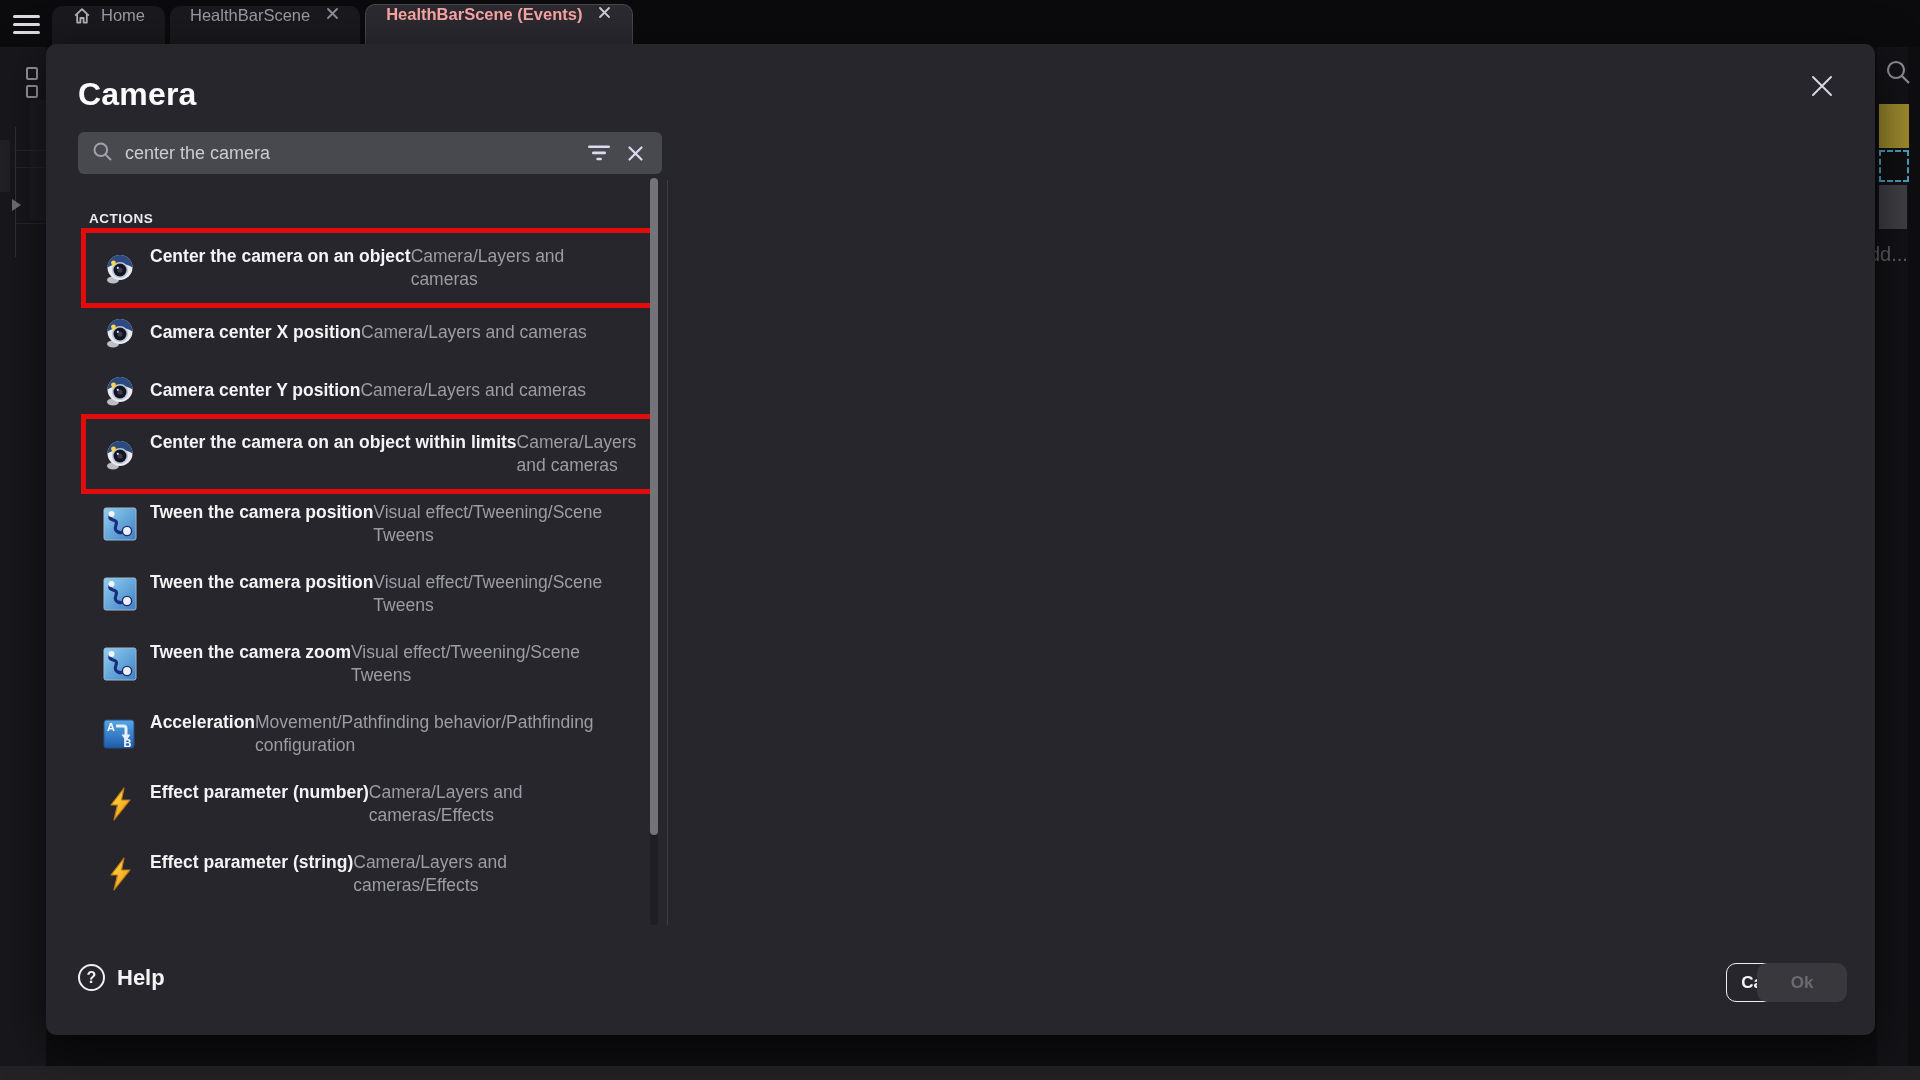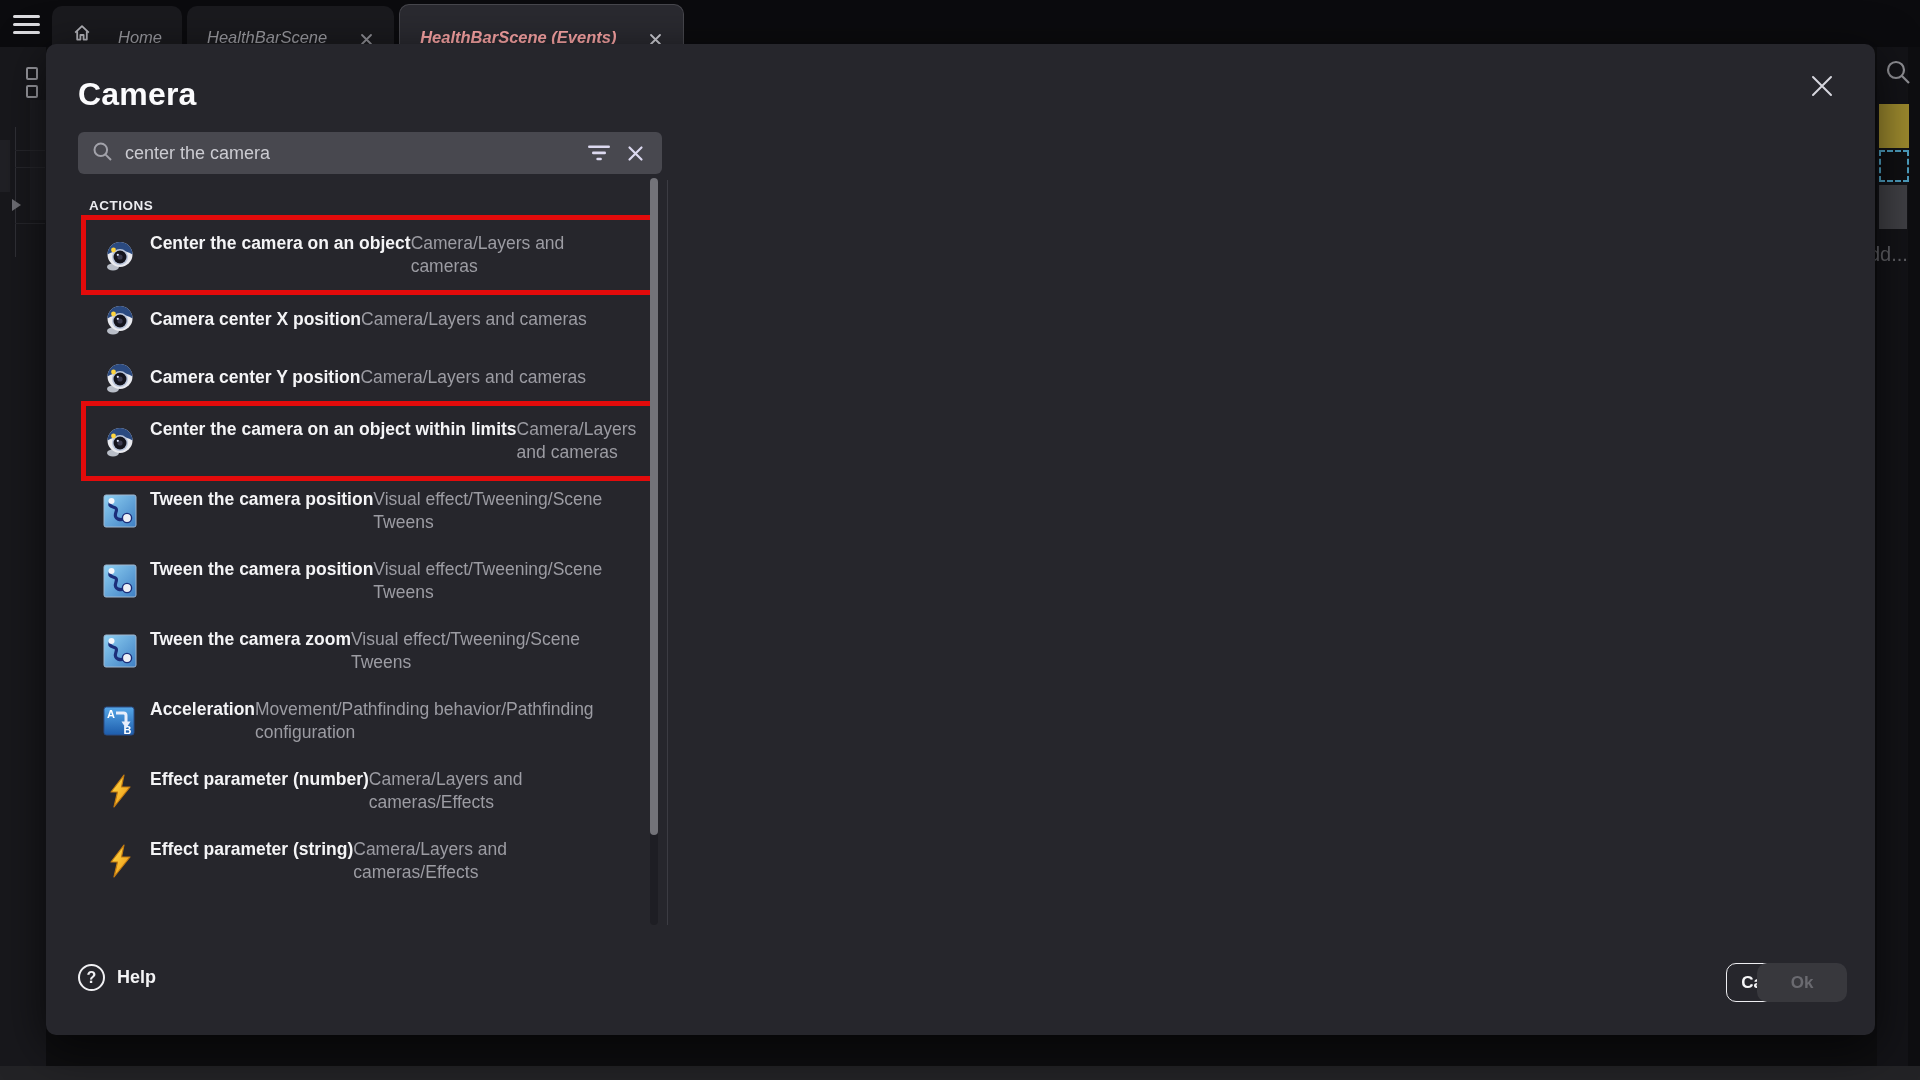--- a/index.html
+++ b/index.html
@@ -10,23 +10,23 @@
     position:relative;
     color:#e8e8ea;
   }
 
   
   .topbar { position:absolute; left:0; top:0; width:1920px; height:47px; background:#0b0b0e; z-index:2; }
   .hamburger { position:absolute; left:13px; top:15px; width:28px; height:19px; display:flex; flex-direction:column; justify-content:space-between; cursor:pointer; }
   .hamburger span { display:block; width:27px; height:3px; border-radius:2px; background:#dcdce0; }
   .tabs { position:absolute; left:52px; bottom:0; display:flex; gap:5px; align-items:flex-end; }
   .tab {
-    height:41px; display:flex; align-items:flex-end; gap:26px;
+    height:41px; display:flex; align-items:flex-start; gap:9px;
     padding:0 20px; background:#1a1a1e; color:#9b9ba1;
-    border-radius:10px 10px 0 0; font-size:16.5px; white-space:nowrap; cursor:pointer;font-style:italic;
+    border-radius:10px 10px 0 0; font-size:16.5px; white-space:nowrap; cursor:pointer;
   }
   .tab.active { background:#2a2a30; color:#fca5a5; font-weight:bold; border:1px solid #47474d; border-bottom:none; height:43px; }
   .tab .tab-close { display:flex; align-items:center; margin-left:6px; }
 
   
   .left-strip { position:absolute; left:0; top:47px; width:46px; height:1019px; background:#18181c; z-index:1; }
   .grid-icon { position:absolute; left:26px; top:20px; width:14px; height:32px; }
   .grid-icon i { position:absolute; left:0; width:12px; height:13px; border:2px solid #97979d; border-radius:2px; }
   .grid-icon i:nth-child(2){ top:18px; }
   .tree-vline { position:absolute; left:15px; top:80px; width:1px; height:130px; background:#303036; }
@@ -62,39 +62,39 @@
     background:#48484f; border-radius:6px; display:flex; align-items:center; padding:0 16px 0 14px; gap:12px;
   }
   .search-input {
     flex:1; background:transparent; border:none; outline:none;
     color:#cbcbd1; font-size:18px; font-family:"Liberation Sans", sans-serif;
   }
   .sb-filter, .sb-clear { display:flex; align-items:center; cursor:pointer; padding:2px; }
 
   
   .list { position:absolute; left:32px; top:136px; width:572px; height:746px; overflow:hidden; padding-top:14px; }
-  .section-header { font-size:13.5px; font-weight:bold; color:#ececf0; letter-spacing:0.5px; margin:4px 0 14px 11px; }
+  .section-header { font-size:13.5px; font-weight:bold; color:#ececf0; letter-spacing:0.5px; margin:17px 0 14px 11px; }
   .list-item { display:flex; align-items:center; width:fit-content; padding:5px 14px 5px 25px; margin-bottom:14px; position:relative; cursor:pointer; }
   .list-item.annotated::after {
     content:""; position:absolute; top:-12px; bottom:-12px; left:3px; right:-16px;
     border:5px solid var(--annotation-red, #e30b0b); pointer-events:none;
   }
   .item-icon { width:34px; height:34px; margin-right:13px; flex:0 0 auto; display:flex; align-items:center; justify-content:center; }
   .item-text { display:flex; flex-direction:row; }
   .item-title { font-size:17.5px; font-weight:bold; color:#f4f4f6; line-height:23px; white-space:nowrap; }
   .item-subtitle { font-size:17.5px; color:#9c9ca3; line-height:23px; max-width:420px; }
 
   .scroll-track { position:absolute; left:604px; top:134px; width:8px; height:747px; background:#1e1e24; border-radius:4px; }
   .scroll-thumb { position:absolute; left:0; top:0; width:8px; height:657px; background:#737379; border-radius:4px; cursor:pointer; }
   .list-right-border { position:absolute; left:621px; top:136px; width:1px; height:745px; background:#3c3c43; }
 
   
   .help { position:absolute; left:32px; top:920px; display:flex; align-items:center; gap:12px; cursor:pointer; }
   .help-icon { width:27px; height:27px; border:2.5px solid #f0f0f3; border-radius:50%; display:flex; align-items:center; justify-content:center; font-size:16px; font-weight:bold; color:#f0f0f3; }
-  .help-label { font-size:18px; font-weight:bold; color:#f4f4f6; }
+  .help-label { font-size:22px; font-weight:bold; color:#f4f4f6; }
   .btn { position:absolute; top:919px; height:39px; border-radius:10px; font-family:"Liberation Sans", sans-serif; font-size:17px; font-weight:bold; cursor:pointer; }
   .btn-cancel { left:1680px; width:86px; background:transparent; border:1.5px solid #eeeef2; color:#f6f6f8; }
   .btn-ok { left:1711px; width:90px; background:#38383d; border:none; color:#6a6a70; }
 </style>
 </head>
 <body>
 
 <div class="topbar">
   <div class="hamburger">
       <span></span>

